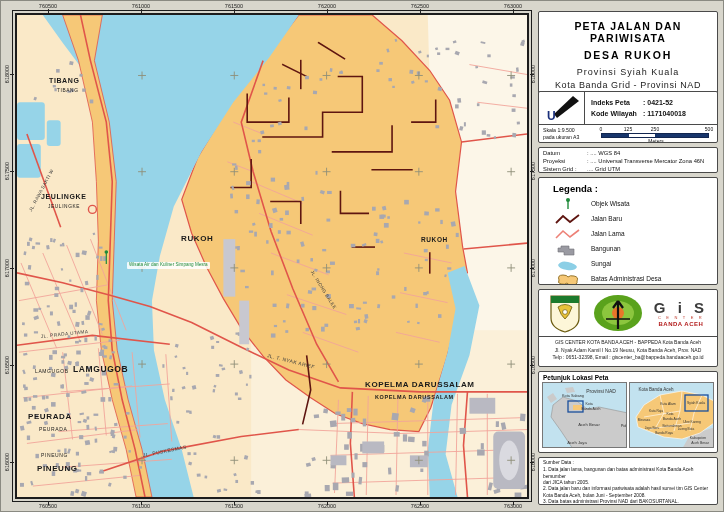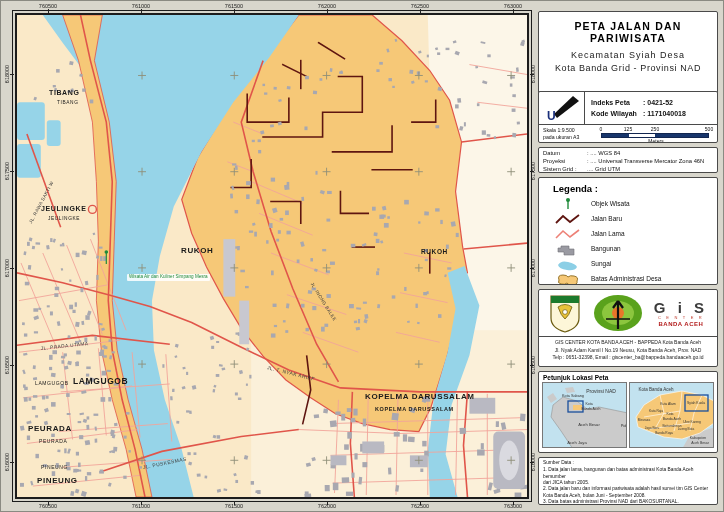--- a/index.html
+++ b/index.html
@@ -1,21 +1,21 @@
 <!DOCTYPE html>
 <html><head>
 <meta charset="utf-8">
 <style>
   html,body{margin:0;padding:0;background:#b8b8b0;}
   *{box-sizing:border-box;}
   .sheet{position:relative;width:724px;height:512px;background:#d8d6cc;font-family:"Liberation Sans",sans-serif;overflow:hidden;border:1px solid #8a8a82;}
   
   .map-frame{position:absolute;left:14px;top:12px;width:514px;height:486px;border:2px solid #1c1c1c;outline:1px solid #1c1c1c;outline-offset:2px;background:#FAE9C8;}
   .map-canvas{position:absolute;left:0;top:0;width:100%;height:100%;}
-  .map-labels{position:absolute;left:14px;top:12px;width:586px;height:486px;pointer-events:none;}
+  .map-labels{position:absolute;left:14px;top:0;width:586px;height:486px;pointer-events:none;}
   .lbl{position:absolute;white-space:nowrap;transform-origin:0 50%;line-height:1;color:#1a1a1a;}
   .lbl.street{color:#3d3d3d;letter-spacing:.4px;}
   .lbl.chip{background:rgba(255,255,255,.85);color:#1f8a3a;padding:1px 2px;border-radius:1px;}
   .coord{position:absolute;font-size:5.5px;color:#222;white-space:nowrap;transform:translate(-50%,-50%);}
   .coord.v{transform:translate(-50%,-50%) rotate(-90deg);}
   .tick{position:absolute;background:#222;}
   
   .panel{position:absolute;left:537px;top:0;width:180px;height:512px;}
   .pbox{position:absolute;left:0;width:180px;background:#fff;border:1px solid #4a4a4a;border-radius:2px;overflow:hidden;}
   .tl1{font-weight:bold;font-size:10.5px;letter-spacing:1.2px;text-align:center;margin-top:8px;}
@@ -673,21 +673,22 @@
       <div class="coord v" style="left: 6px; top: 461px;">616000</div>
       <div class="coord v" style="left: 532px; top: 461px;">616000</div>
       <div class="tick" style="left: 9px; top: 461px; width: 4px; height: 1px;"></div>
       <div class="tick" style="left: 529px; top: 461px; width: 4px; height: 1px;"></div>
     </div>
 
   <div class="panel">
 
     <div class="pbox" style="top:10px;height:96px;">
       <div class="tl1">PETA JALAN DAN PARIWISATA</div>
-      <div class="tl3">Kecamatan Syiah Desa</div>
+      <div class="tl2">DESA RUKOH</div>
+      <div class="tl3">Provinsi Syiah Kuala</div>
       <div class="tl4">Kota Banda Grid - Provinsi NAD</div>
     </div>
 
     <div class="pbox" style="top:90px;height:52px;">
       <div class="idx-row">
         <div class="north-cell">
           <svg width="44" height="30">
             <polygon points="34,4 40,9 18,26 15,22" fill="#111"></polygon>
           </svg>
           <span class="north-u">U</span>

